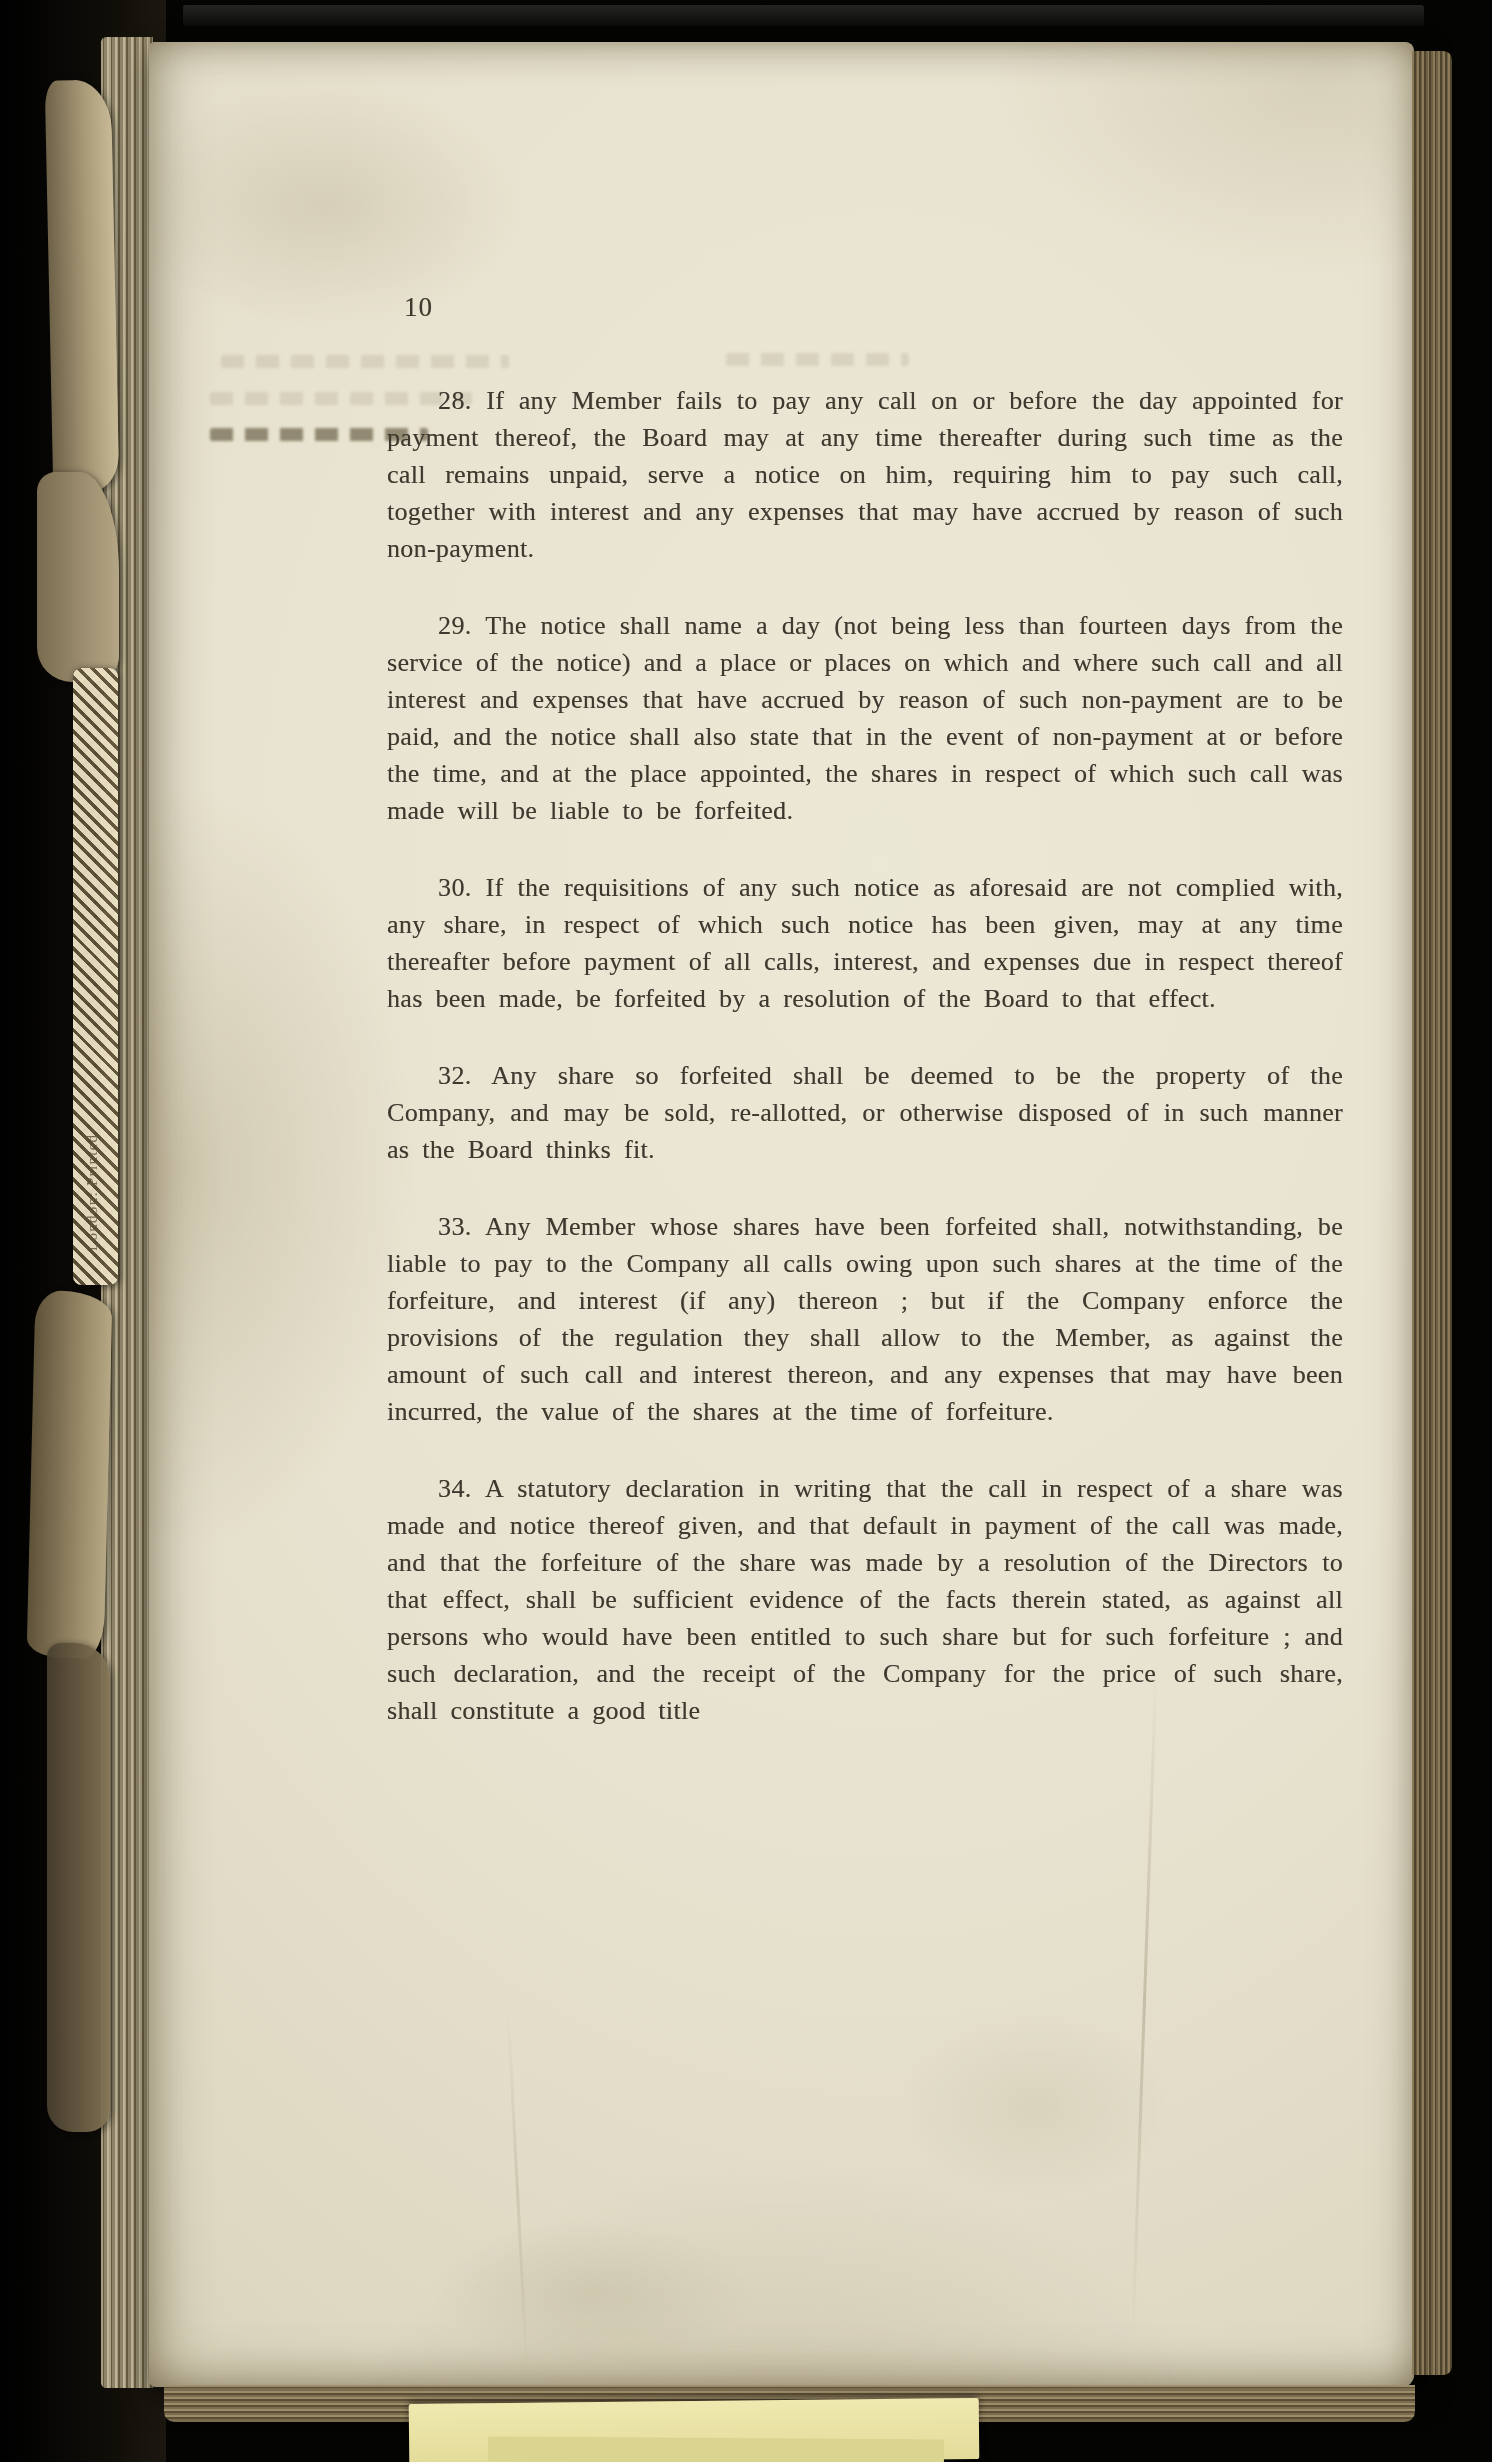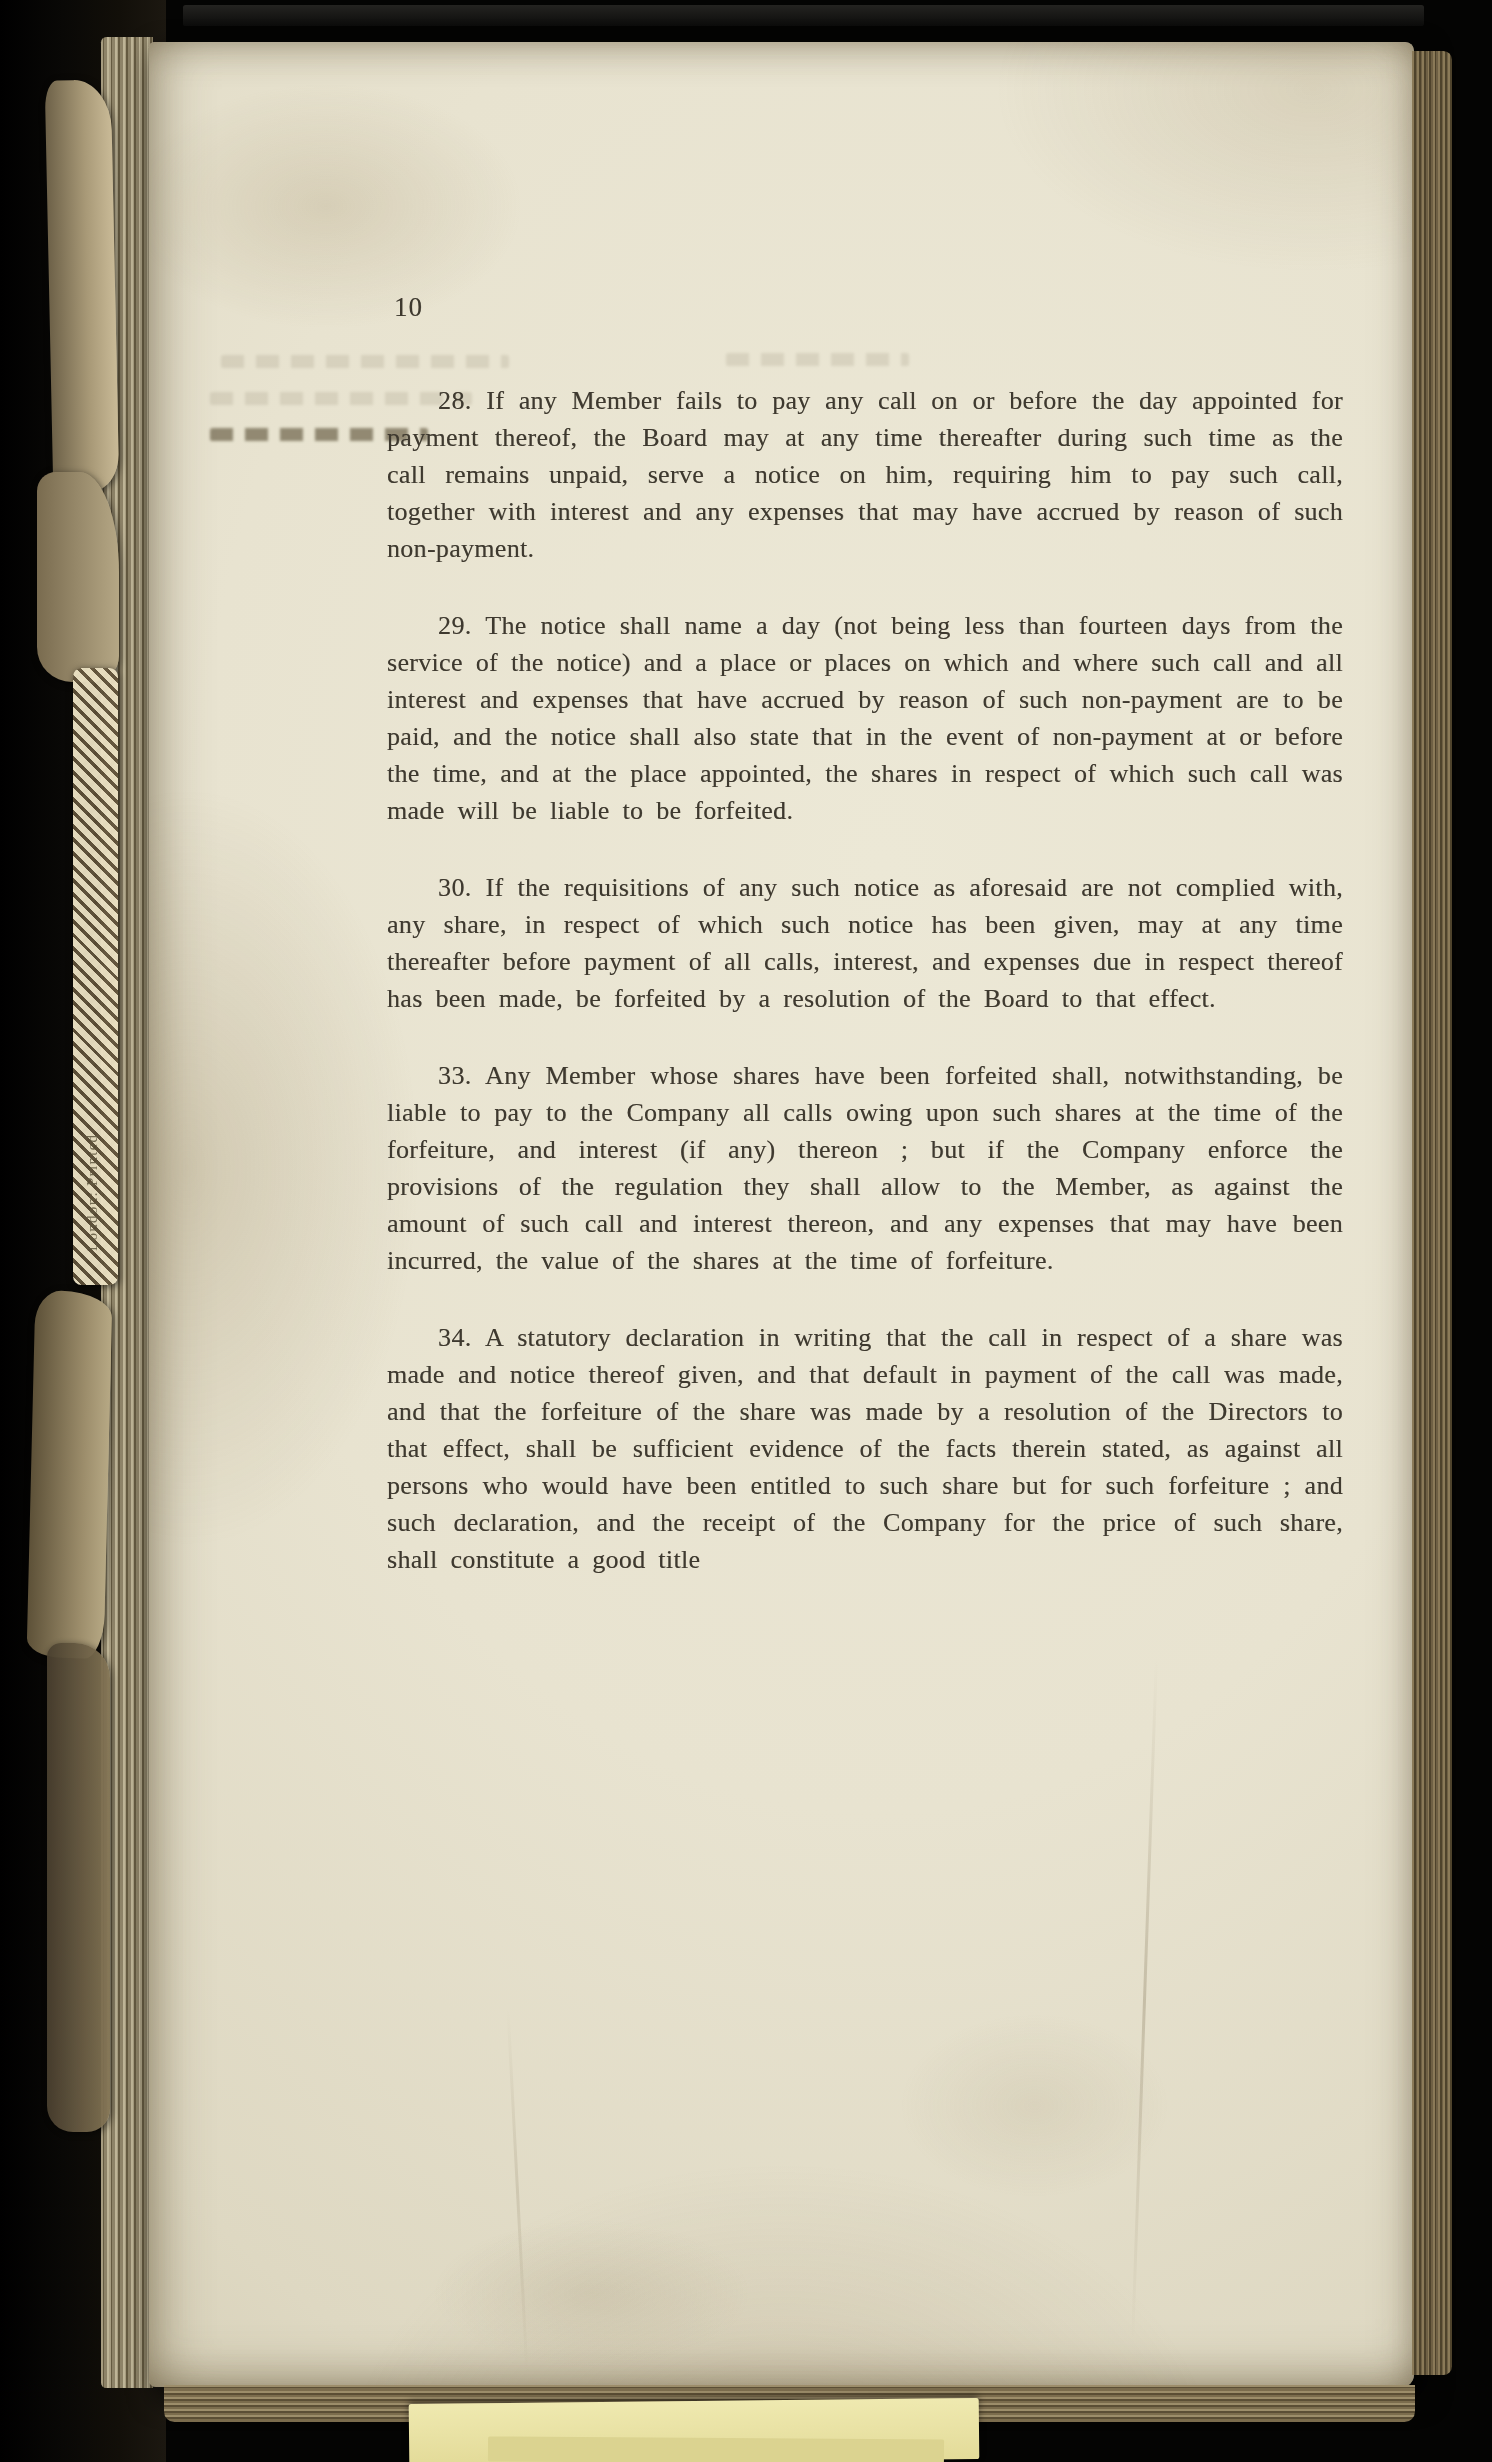--- a/index.html
+++ b/index.html
@@ -148,21 +148,21 @@
   }
 
   
   .content {
     position: absolute; left: 238px; top: 245px; width: 956px;
     color: #3e392f; font-size: 26px; line-height: 37px;
     text-align: justify; word-spacing: 6.1px; letter-spacing: 0.3px;
     text-shadow: 0.3px 0.3px 0.5px rgba(62,57,47,.45);
   }
   .header-row { position: relative; height: 44px; margin-bottom: 51px; text-indent: 0; }
-  .page-number { position: absolute; left: 7px; top: 1.7px; font-size: 27px; letter-spacing: 0.9px; }
+  .page-number { position: absolute; left: 17px; top: 1.7px; font-size: 27px; letter-spacing: 0.9px; }
   .running-header {
     position: absolute; left: 0; right: 0; top: 5.2px; text-align: center;
     font-size: 22px; letter-spacing: 1.7px; color: #474236; word-spacing: 3.5px;
   }
   .section-title {
     margin: 0 0 47px 0; text-align: center; font-weight: 400;
     font-size: 27px; letter-spacing: 2.6px; color: #3c372d;
     text-indent: 0; word-spacing: 3.5px;
   }
   .para { margin: 0 0 40px 0; text-indent: 51px; }
@@ -200,20 +200,21 @@
 
       <div class="header-row">
         <span class="page-number">10</span>
       </div>
 
 
       <div>
           <p class="para"><span class="pnum">28.</span><span> If any Member fails to pay any call on or before the day appointed for payment thereof, the Board may at any time thereafter during such time as the call remains unpaid, serve a notice on him, requiring him to pay such call, together with interest and any expenses that may have accrued by reason of such non-payment.</span></p>
           <p class="para"><span class="pnum">29.</span><span> The notice shall name a day (not being less than fourteen days from the service of the notice) and a place or places on which and where such call and all interest and expenses that have accrued by reason of such non-payment are to be paid, and the notice shall also state that in the event of non-payment at or before the time, and at the place appointed, the shares in respect of which such call was made will be liable to be forfeited.</span></p>
           <p class="para"><span class="pnum">30.</span><span> If the requisitions of any such notice as aforesaid are not complied with, any share, in respect of which such notice has been given, may at any time thereafter before payment of all calls, interest, and expenses due in respect thereof has been made, be forfeited by a resolution of the Board to that effect.</span></p>
+          <p class="para"><span class="pnum">32.</span><span> Any share so forfeited shall be deemed to be the property of the Company, and may be sold, re-allotted, or otherwise disposed of in such manner as the Board thinks fit.</span></p>
           <p class="para"><span class="pnum">33.</span><span> Any Member whose shares have been forfeited shall, notwithstanding, be liable to pay to the Company all calls owing upon such shares at the time of the forfeiture, and interest (if any) thereon ; but if the Company enforce the provisions of the regulation they shall allow to the Member, as against the amount of such call and interest thereon, and any expenses that may have been incurred, the value of the shares at the time of forfeiture.</span></p>
           <p class="para"><span class="pnum">34.</span><span> A statutory declaration in writing that the call in respect of a share was made and notice thereof given, and that default in payment of the call was made, and that the forfeiture of the share was made by a resolution of the Directors to that effect, shall be sufficient evidence of the facts therein stated, as against all persons who would have been entitled to such share but for such forfeiture ; and such declaration, and the receipt of the Company for the price of such share, shall constitute a good title</span></p>
         </div>
 
     </div>
   </div>
 
   <div class="edge-stack-right"></div>
   <div class="edge-stack-bottom"></div>
 

